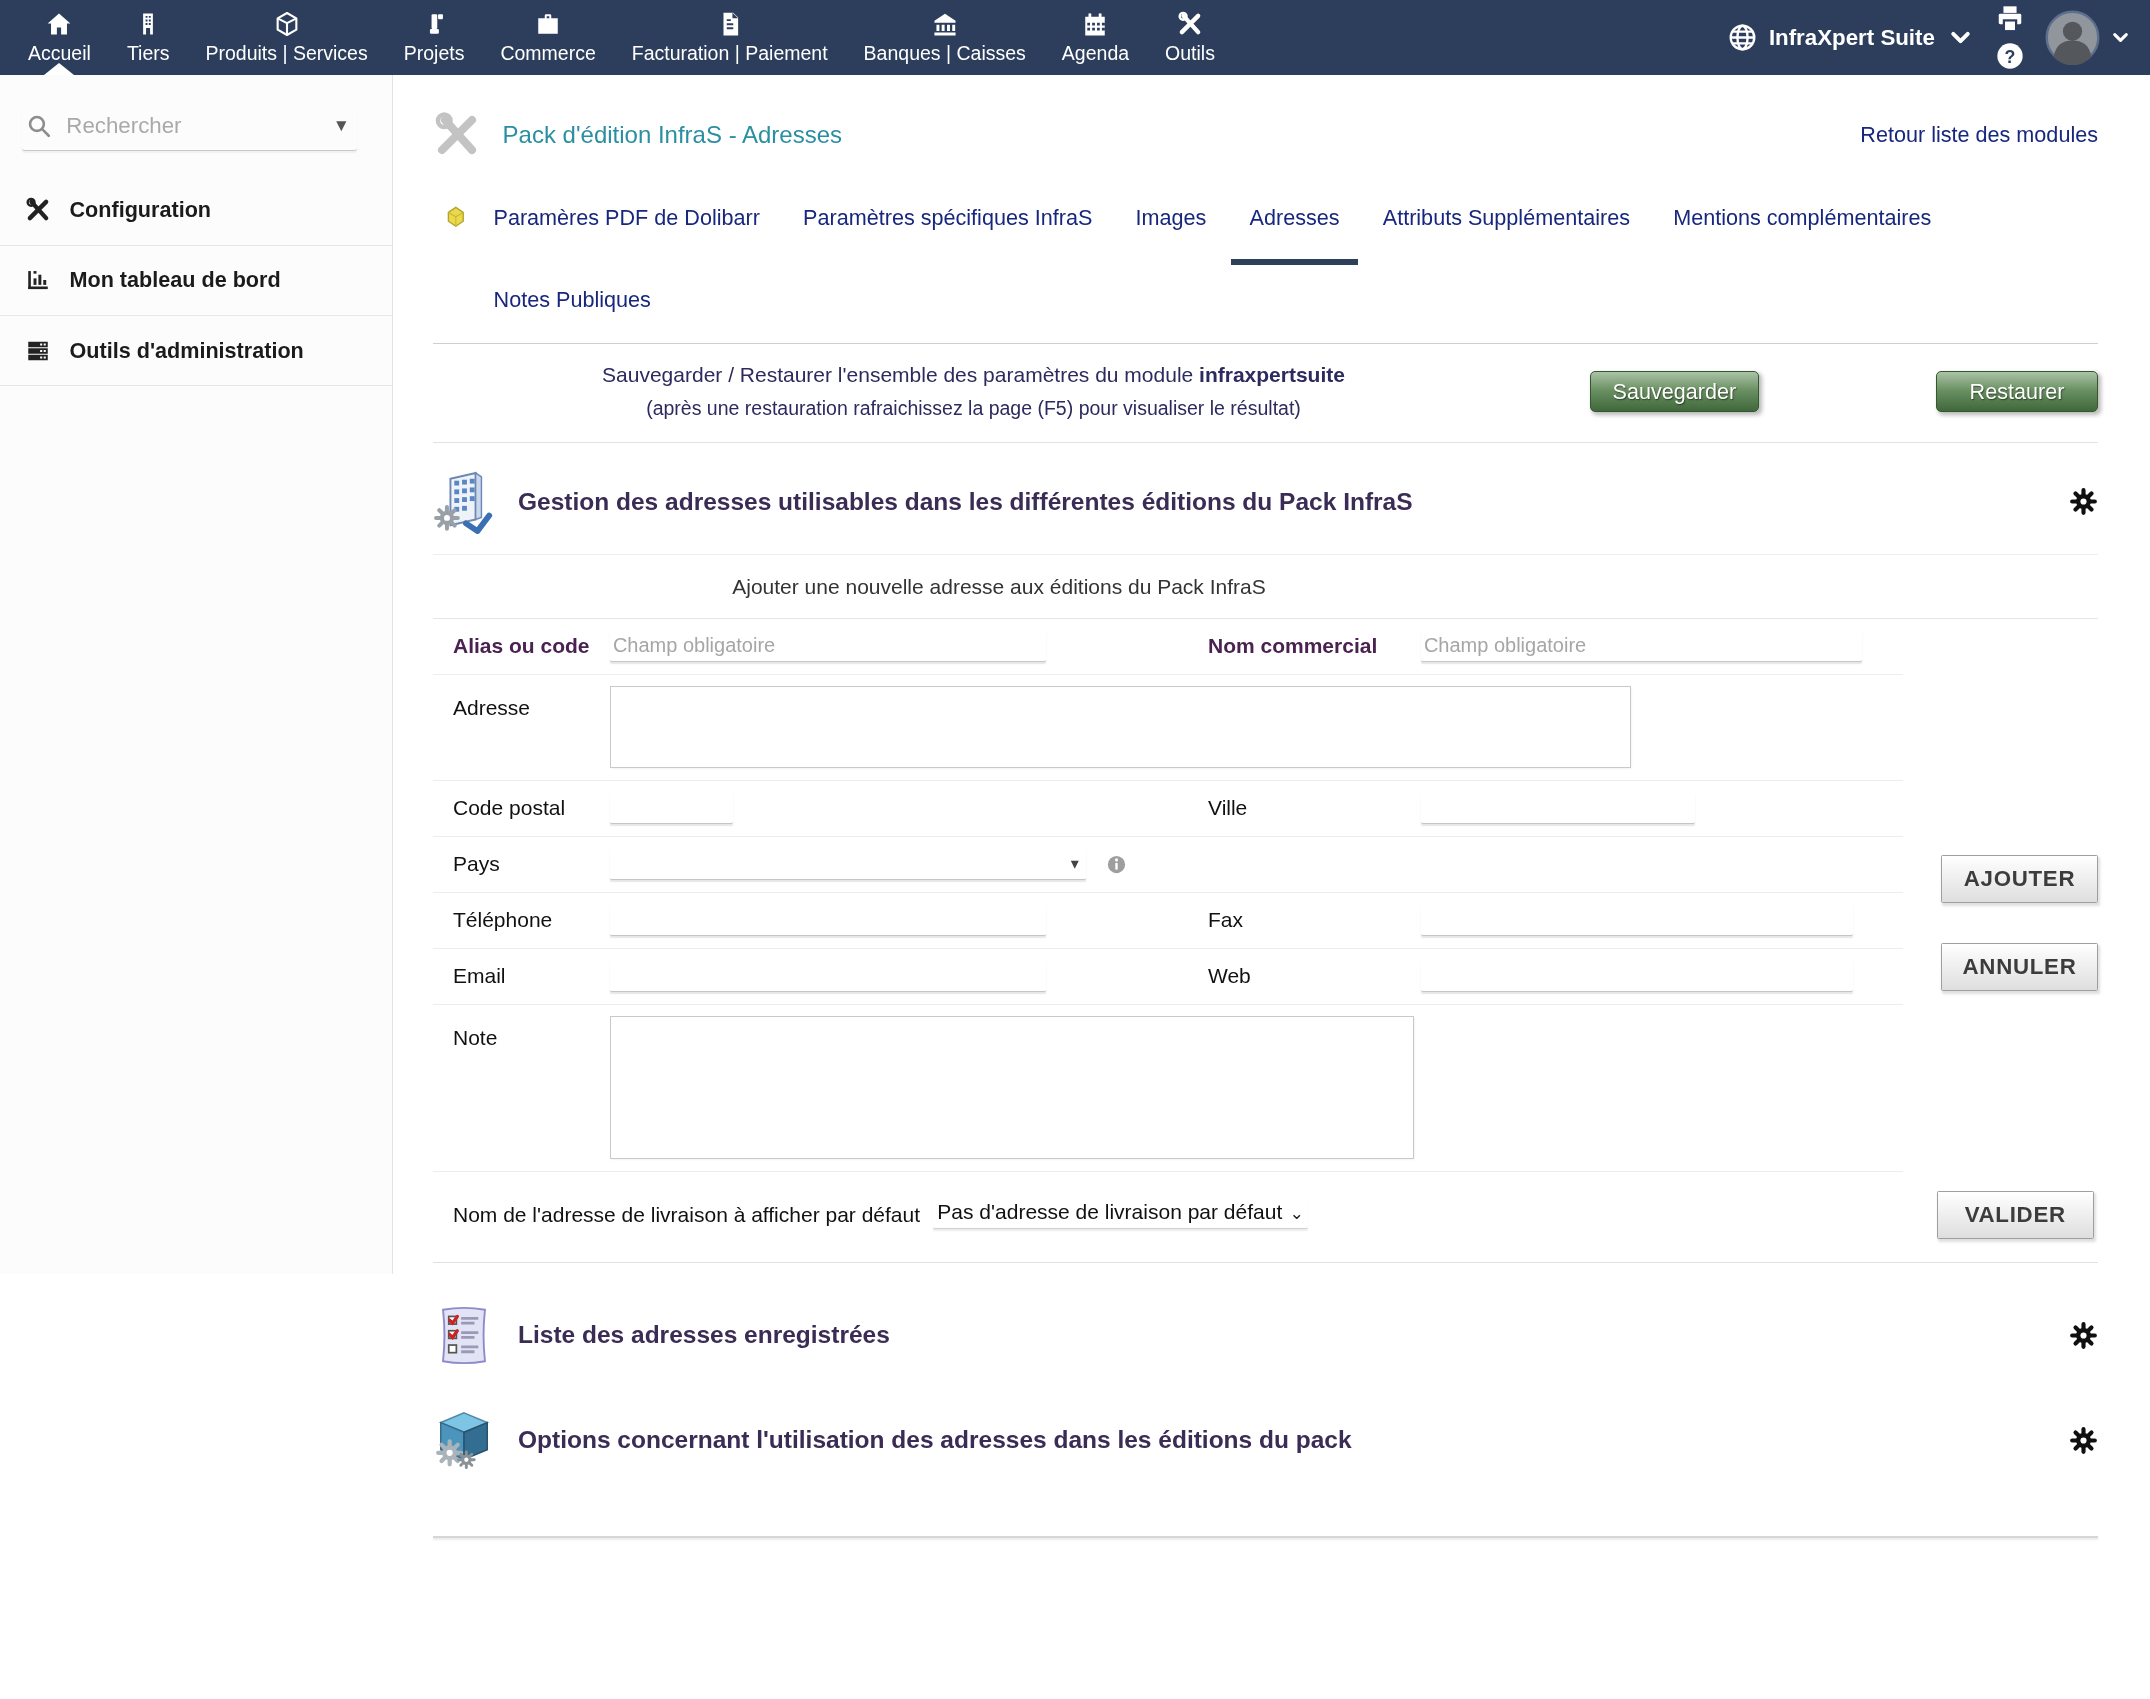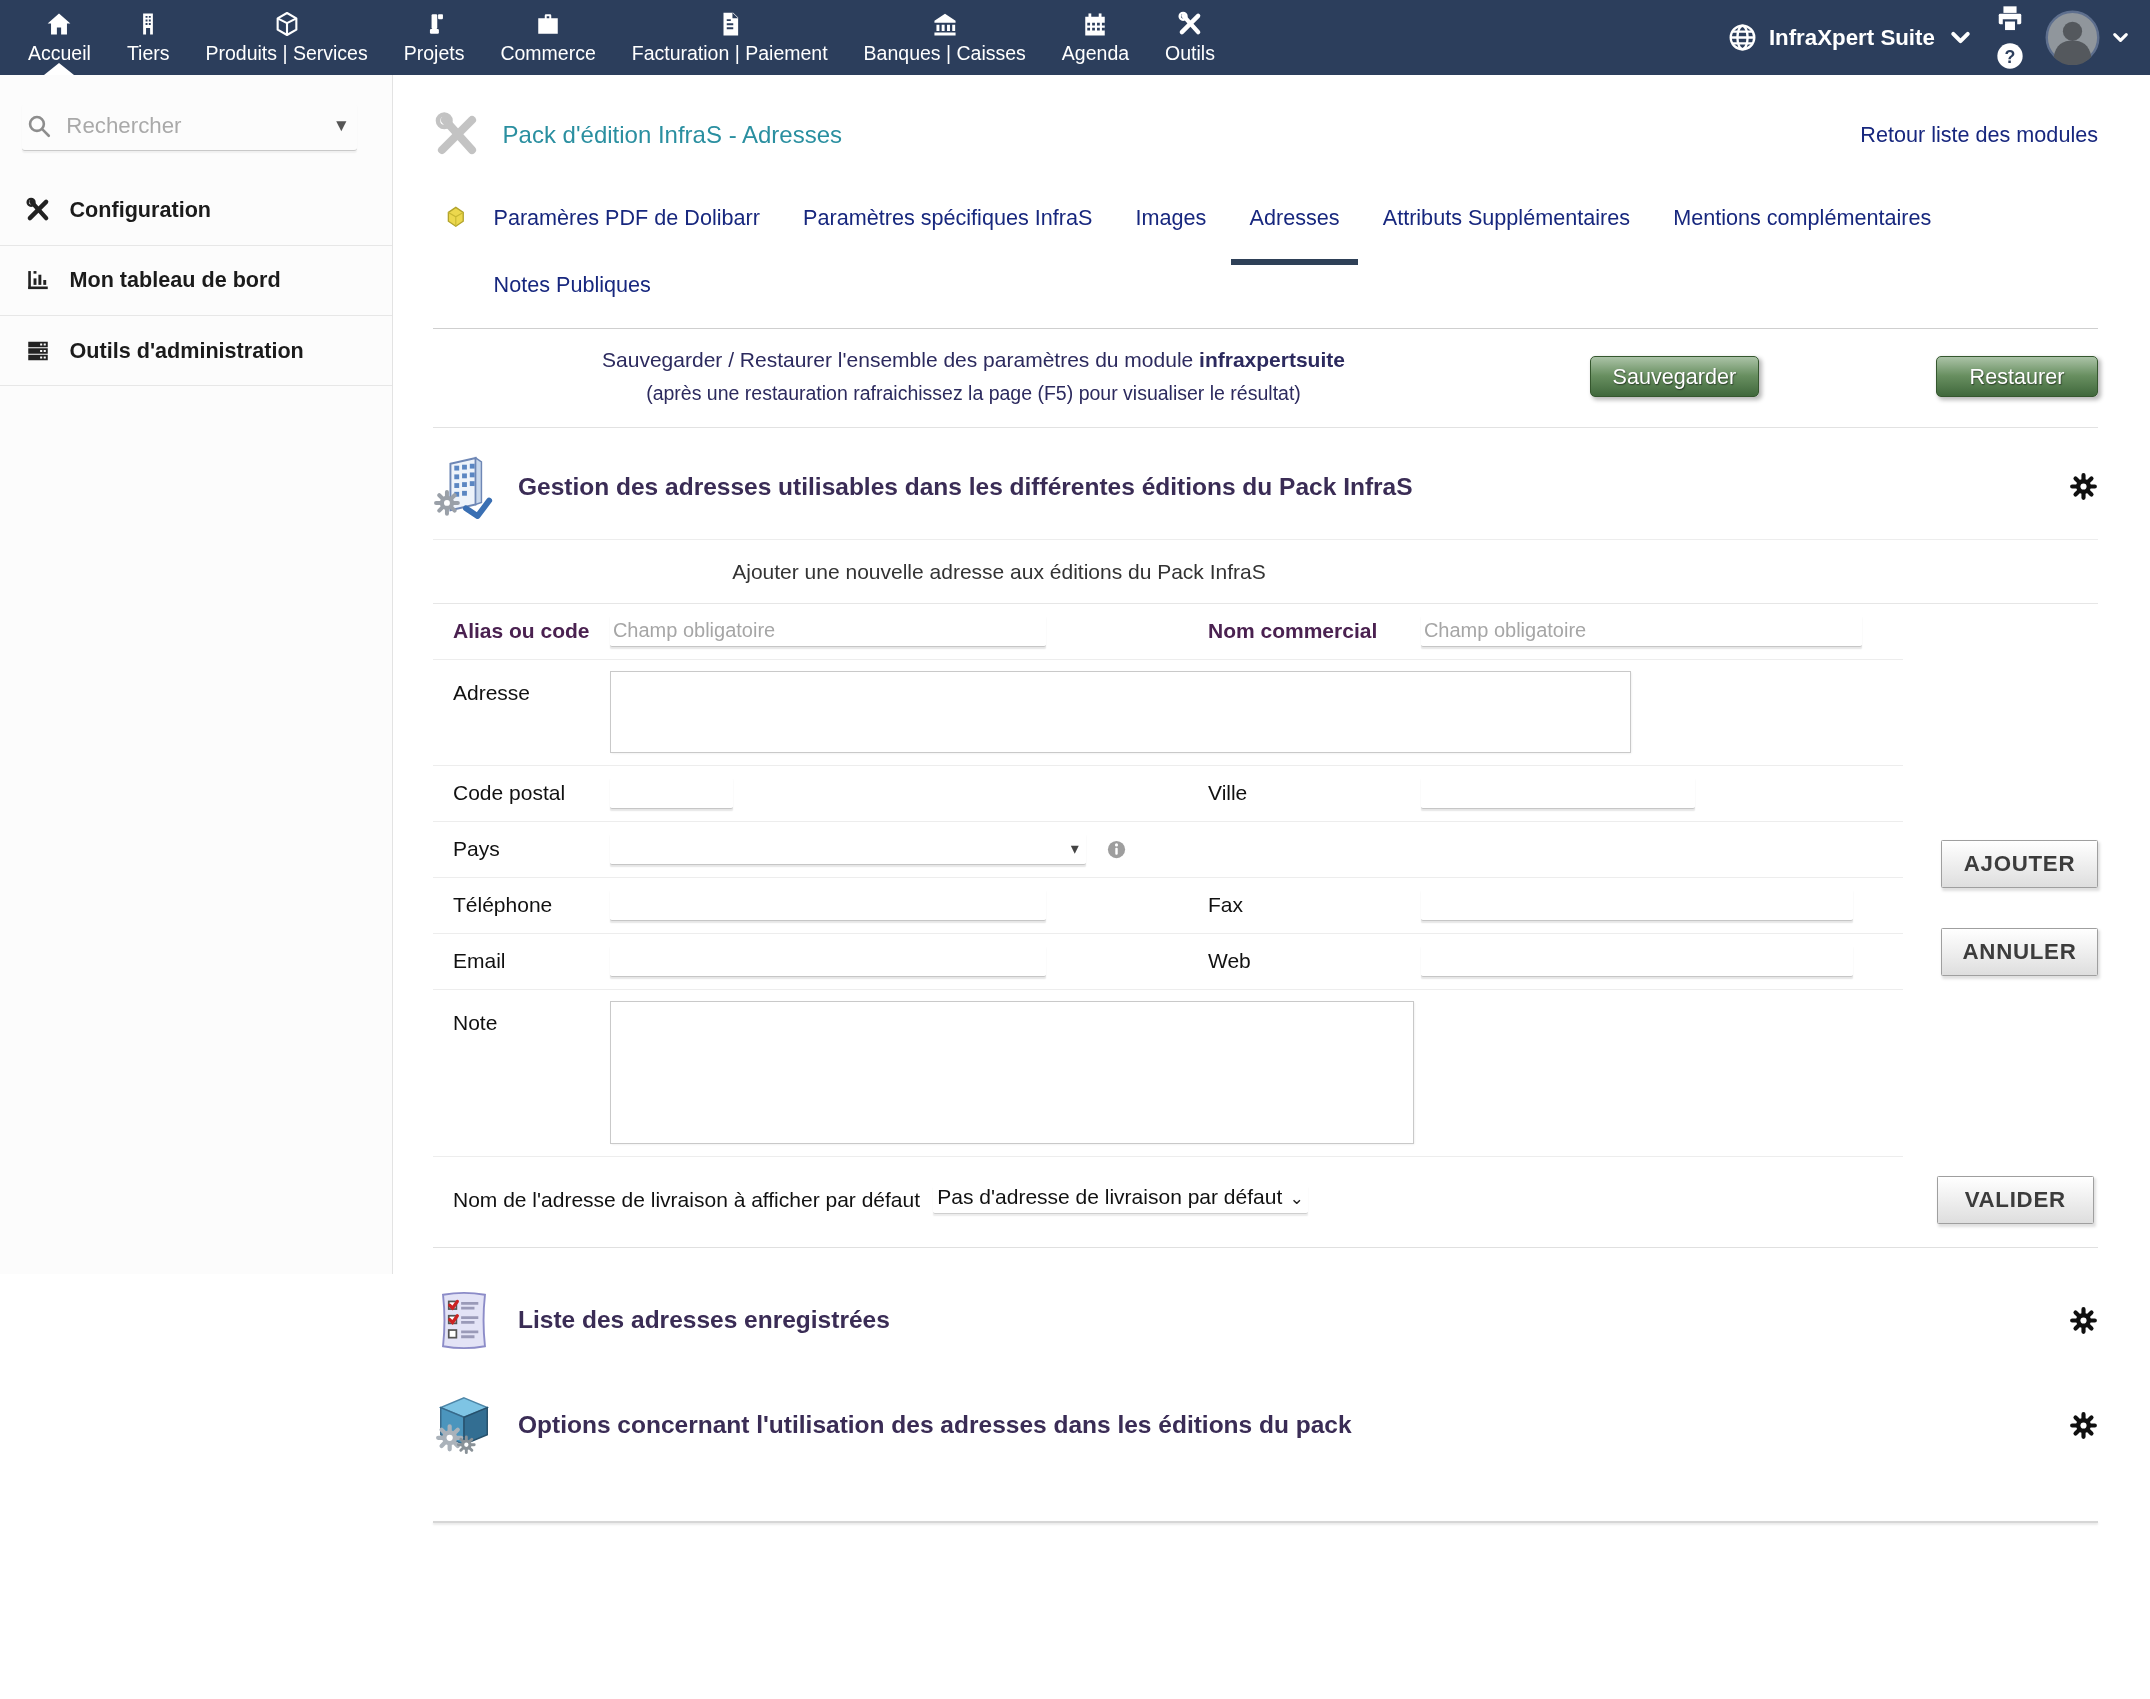--- a/index.html
+++ b/index.html
@@ -47,21 +47,21 @@
   .page-head { display:flex; align-items:center; margin-top:36px; }
   .toolsbig { width:48px; height:48px; color:#c3c3c3; }
   .page-title { font-size:24px; color:#2a8fa0; margin-left:21.6px; }
   .back-link { margin-left:auto; font-size:21.6px; color:#17277e; text-decoration:none; cursor:pointer; }
 
   
   .tabs-row1 { display:flex; align-items:flex-start; margin-top:40px; height:66px; }
   .tab-gem { width:21.6px; height:21.6px; margin:7.2px 5.8px 0 11.5px; }
   .tab { font-size:21.6px; color:#17277e; padding:5.8px 21.6px 0; height:100%; position:relative; cursor:pointer; white-space:nowrap; }
   .tab.active::after { content:""; position:absolute; left:2.9px; right:2.9px; bottom:0; height:6.5px; background:#2e4057; }
-  .tabs-row2 { margin:1px 0 0 39px; }
+  .tabs-row2 { margin:16px 0 0 39px; }
   .tabs-row2 .tab { display:inline-block; height:auto; padding:5.8px 21.6px 13px; }
   .tabs-divider { border-bottom:1.4px solid #cfcfcf; margin-top:17.3px; }
 
   
   .backup { display:flex; align-items:center; padding:19px 0 21.6px; border-bottom:1.4px solid #e2e2e2; }
   .backup-text { width:1081px; text-align:center; color:#2c2a5e; }
   .backup-line1 { font-size:21px; }
   .backup-line1 b { font-weight:bold; }
   .backup-line2 { font-size:19.5px; margin-top:10px; }
   .backup-buttons { flex:1; display:flex; justify-content:space-between; padding-left:76px; }

